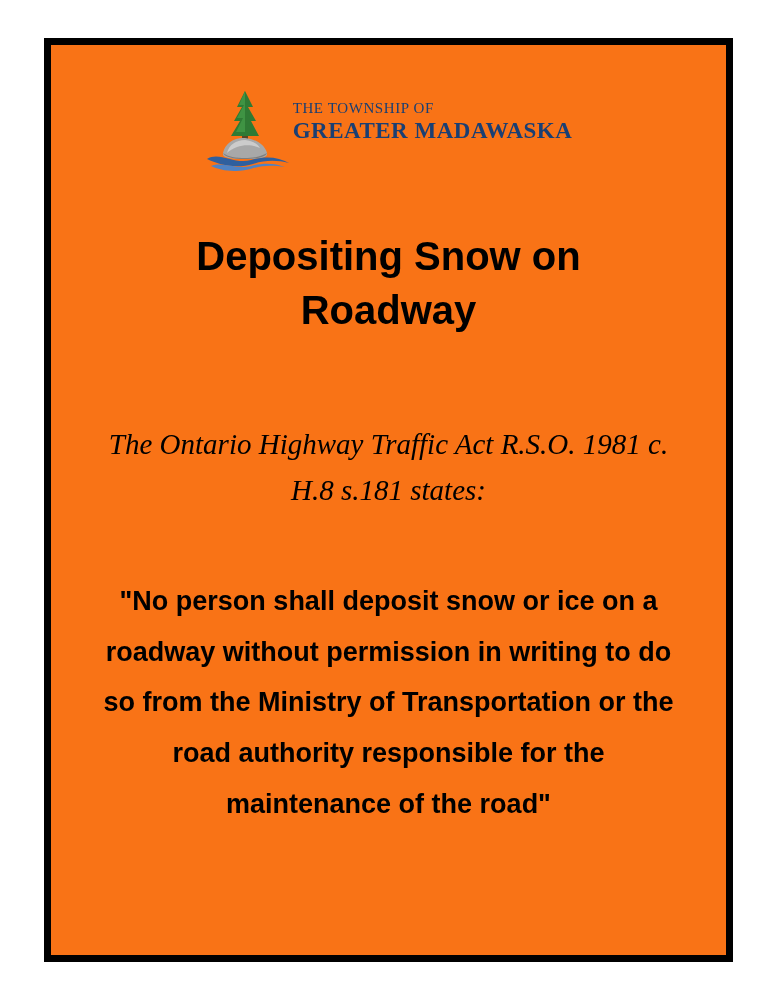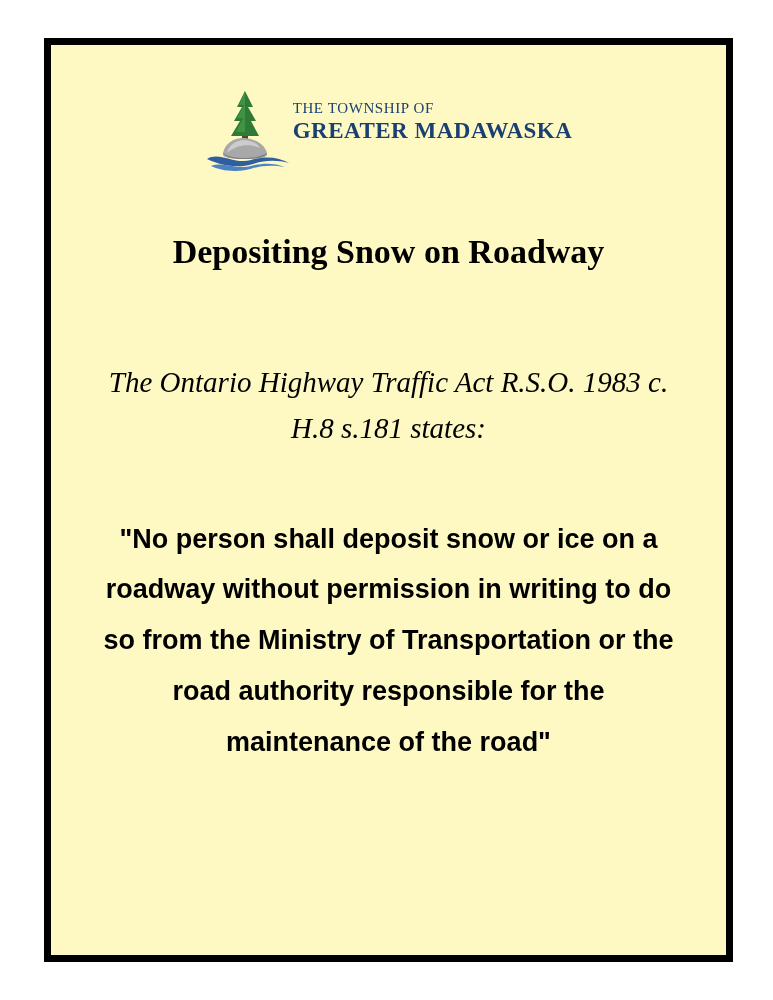--- a/index.html
+++ b/index.html
@@ -22,21 +22,21 @@
     box-sizing: border-box;
     padding: 38px 40px 38px 44px;
   }
 
   .poster-frame {
     position: relative;
     width: 100%;
     height: 100%;
     border: 7px solid #000000;
     box-sizing: border-box;
-    background: #fef9c3;
+    background: #f97316;
     padding: 28px 30px 20px 30px;
   }
 
   
   .logo-block {
     display: flex;
     align-items: center;
     justify-content: center;
     margin-top: 14px;
     margin-bottom: 6px;
@@ -74,23 +74,23 @@
     font-size: 23px;
     letter-spacing: 0.5px;
     color: #1a3f73;
     font-weight: bold;
     line-height: 1;
   }
 
   
   .poster-title {
     text-align: center;
-    font-family: Liberation Serif, serif;
+    font-family: Liberation Sans, sans-serif;
     font-weight: bold;
-    font-size: 34px;
+    font-size: 40px;
     line-height: 1.35;
     color: #000000;
     margin-top: 58px;
     margin-bottom: 8px;
     padding: 0 26px;
   }
 
   
   .statute-ref {
     text-align: center;
@@ -149,18 +149,18 @@
         <div class="logo-text">
           <div class="logo-line1">THE TOWNSHIP OF</div>
           <div class="logo-line2">GREATER MADAWASKA</div>
         </div>
 
       </div>
     </div>
 
     <h1 class="poster-title">Depositing Snow on Roadway</h1>
 
-    <p class="statute-ref">The Ontario Highway Traffic Act R.S.O. 1983 c. H.8 s.181 states:</p>
+    <p class="statute-ref">The Ontario Highway Traffic Act R.S.O. 1981 c. H.8 s.181 states:</p>
 
     <p class="quote-text">"No person shall deposit snow or ice on a roadway without permission in writing to do so from the Ministry of Transportation or the road authority responsible for the maintenance of the road"</p>
 
   </div>
 </div>
 
 </body></html>

